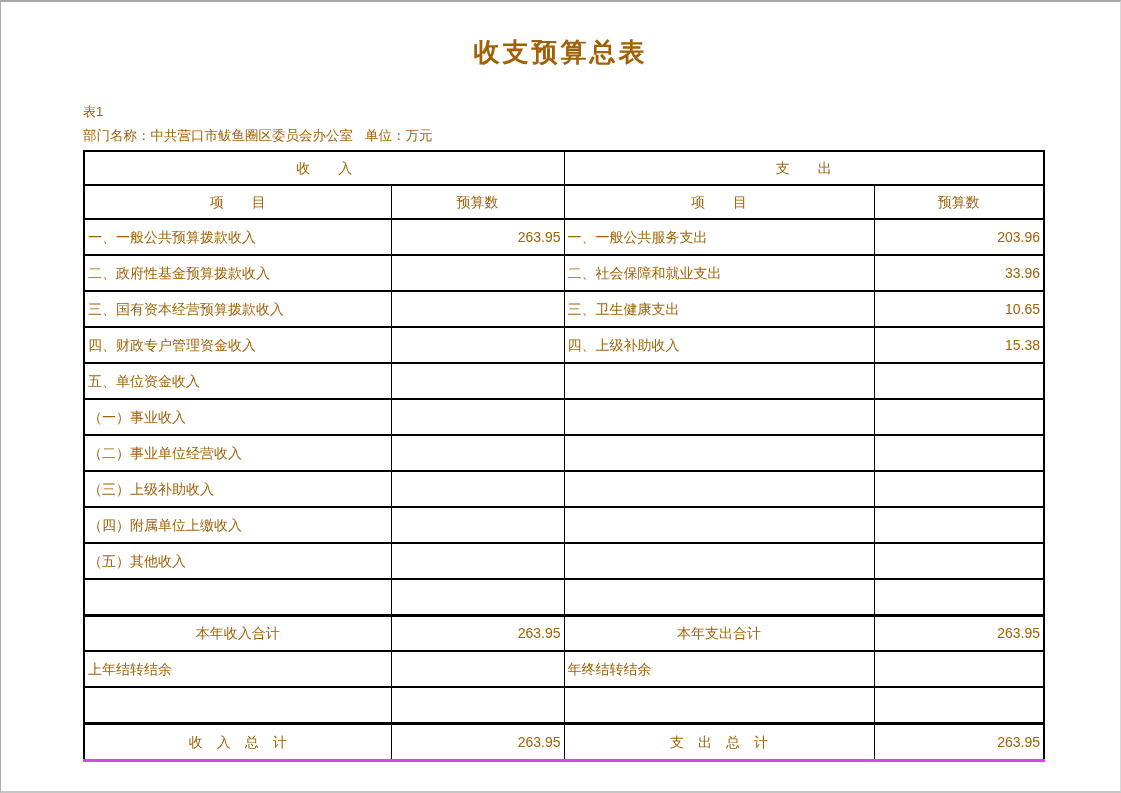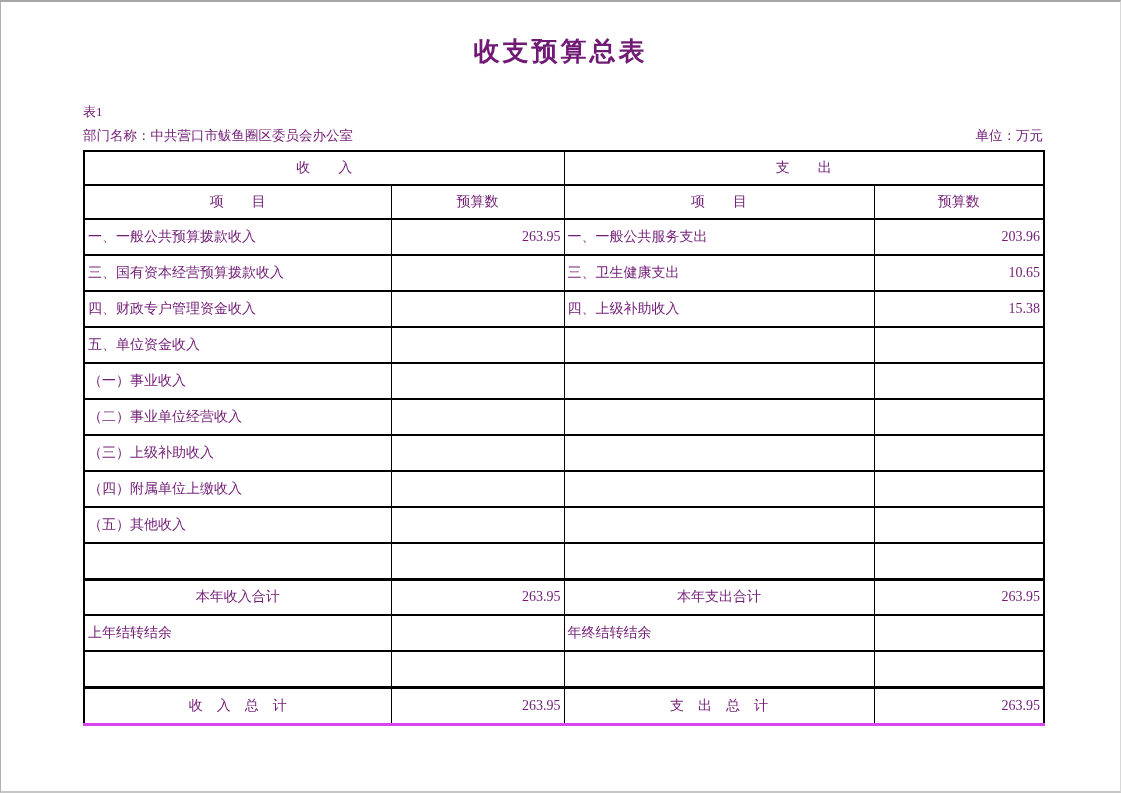--- a/index.html
+++ b/index.html
@@ -11,22 +11,22 @@
     position: relative;
     width: 1121px;
     height: 793px;
     box-sizing: border-box;
     background: #ffffff;
     border-top: 2px solid #a6a6a6;
     border-left: 1px solid #b0b0b0;
     border-right: 1px solid #d8d8d8;
     border-bottom: 2px solid #c6c6c6;
     overflow: hidden;
-    font-family: Liberation Serif, serif;
-    color: #701a75;
+    font-family: Liberation Sans, sans-serif;
+    color: #a16207;
   }
   .title {
     padding-top: 32px;
     text-align: center;
     font-size: 26px;
     font-weight: bold;
     letter-spacing: 3px;
     line-height: 36px;
   }
   .meta {
@@ -34,24 +34,24 @@
     margin-left: 82px;
   }
   .note {
     margin-top: 34px;
     font-size: 13px;
     line-height: 16px;
   }
   .dept-row {
     margin-top: 7px;
     display: flex;
-    justify-content: space-between;
     align-items: flex-end;
     font-size: 13.5px;
     line-height: 18px;
+    gap: 12px;
   }
   table.budget {
     width: 960px;
     margin-left: 82px;
     margin-top: 5px;
     border-collapse: collapse;
     table-layout: fixed;
     border: 2px solid #000;
   }
   table.budget td {
@@ -110,20 +110,26 @@
         <td class="colhead">预算数</td>
       </tr>
 
       <tr class="data">
         <td class="item">一、一般公共预算拨款收入</td>
         <td class="num">263.95</td>
         <td class="item">一、一般公共服务支出</td>
         <td class="num">203.96</td>
       </tr>
       <tr class="data">
+        <td class="item">二、政府性基金预算拨款收入</td>
+        <td class="num"></td>
+        <td class="item">二、社会保障和就业支出</td>
+        <td class="num">33.96</td>
+      </tr>
+      <tr class="data">
         <td class="item">三、国有资本经营预算拨款收入</td>
         <td class="num"></td>
         <td class="item">三、卫生健康支出</td>
         <td class="num">10.65</td>
       </tr>
       <tr class="data">
         <td class="item">四、财政专户管理资金收入</td>
         <td class="num"></td>
         <td class="item">四、上级补助收入</td>
         <td class="num">15.38</td>

